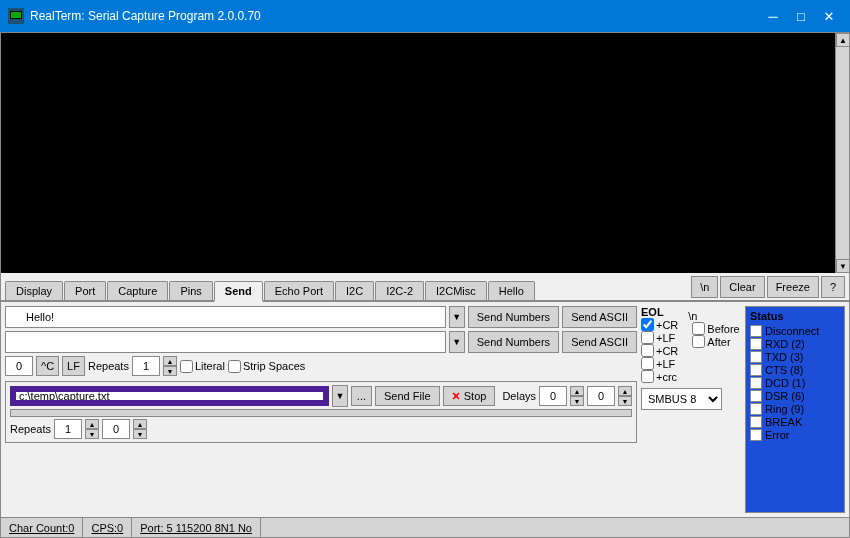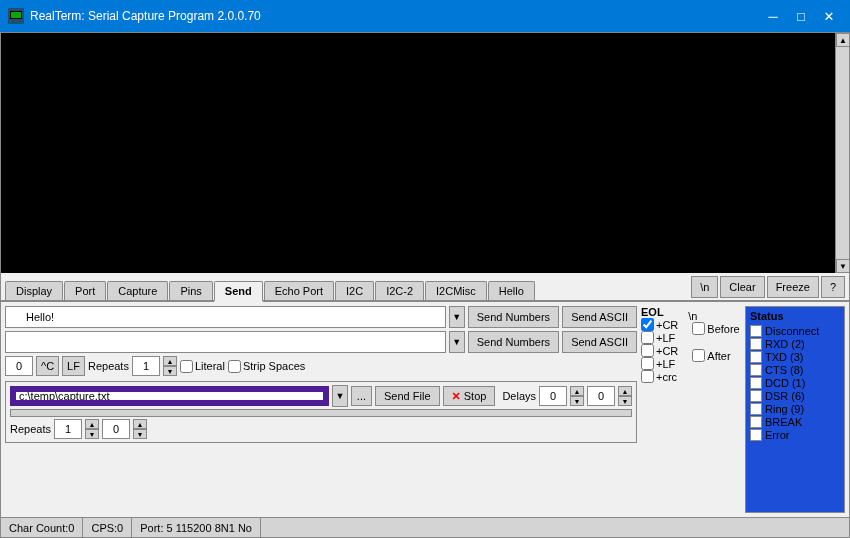--- a/index.html
+++ b/index.html
@@ -350,21 +350,21 @@
       gap: 2px;
       font-size: 11px;
     }
     .section-title {
       font-size: 11px;
       margin-top: 4px;
     }
     .before-after {
       display: flex;
       flex-direction: column;
-      gap: 14px;
+      gap: 0;
       margin-left: 4px;
     }
 
     
     .smbus-area {
       display: flex;
       align-items: center;
       gap: 2px;
       margin-top: 4px;
     }
@@ -418,20 +418,21 @@
       align-items: center;
       font-size: 11px;
       flex-shrink: 0;
     }
     .status-bar-item {
       padding: 0 8px;
       border-right: 1px solid #888;
       height: 100%;
       display: flex;
       align-items: center;
+      text-decoration: underline;
     }
   </style>
 </head>
 <body>
 
 <div class="title-bar">
   <div class="title-bar-icon">
     <svg width="16" height="16" viewBox="0 0 16 16">
       <rect width="16" height="16" fill="#1a5276"></rect>
       <rect x="2" y="3" width="12" height="8" fill="#000"></rect>
@@ -586,20 +587,27 @@
               <input type="checkbox" style="">
               <span>Before</span>
             </label>
             <label class="eol-option">
               <input type="checkbox" style="">
               <span>After</span>
             </label>
           </div>
         </div>
       </div>
+      <div class="smbus-area">
+        <select class="smbus-select">
+          <option>SMBUS 8</option>
+          <option>SMBUS 16</option>
+          <option>I2C</option>
+        </select>
+      </div>
     </div>
 
     <div class="status-panel">
       <div class="status-title">Status</div>
       <div class="status-item">
         <div class="status-checkbox"></div>
         <span class="status-disconnect">Disconnect</span>
       </div>
       <div class="status-item">
         <div class="status-checkbox"></div>

